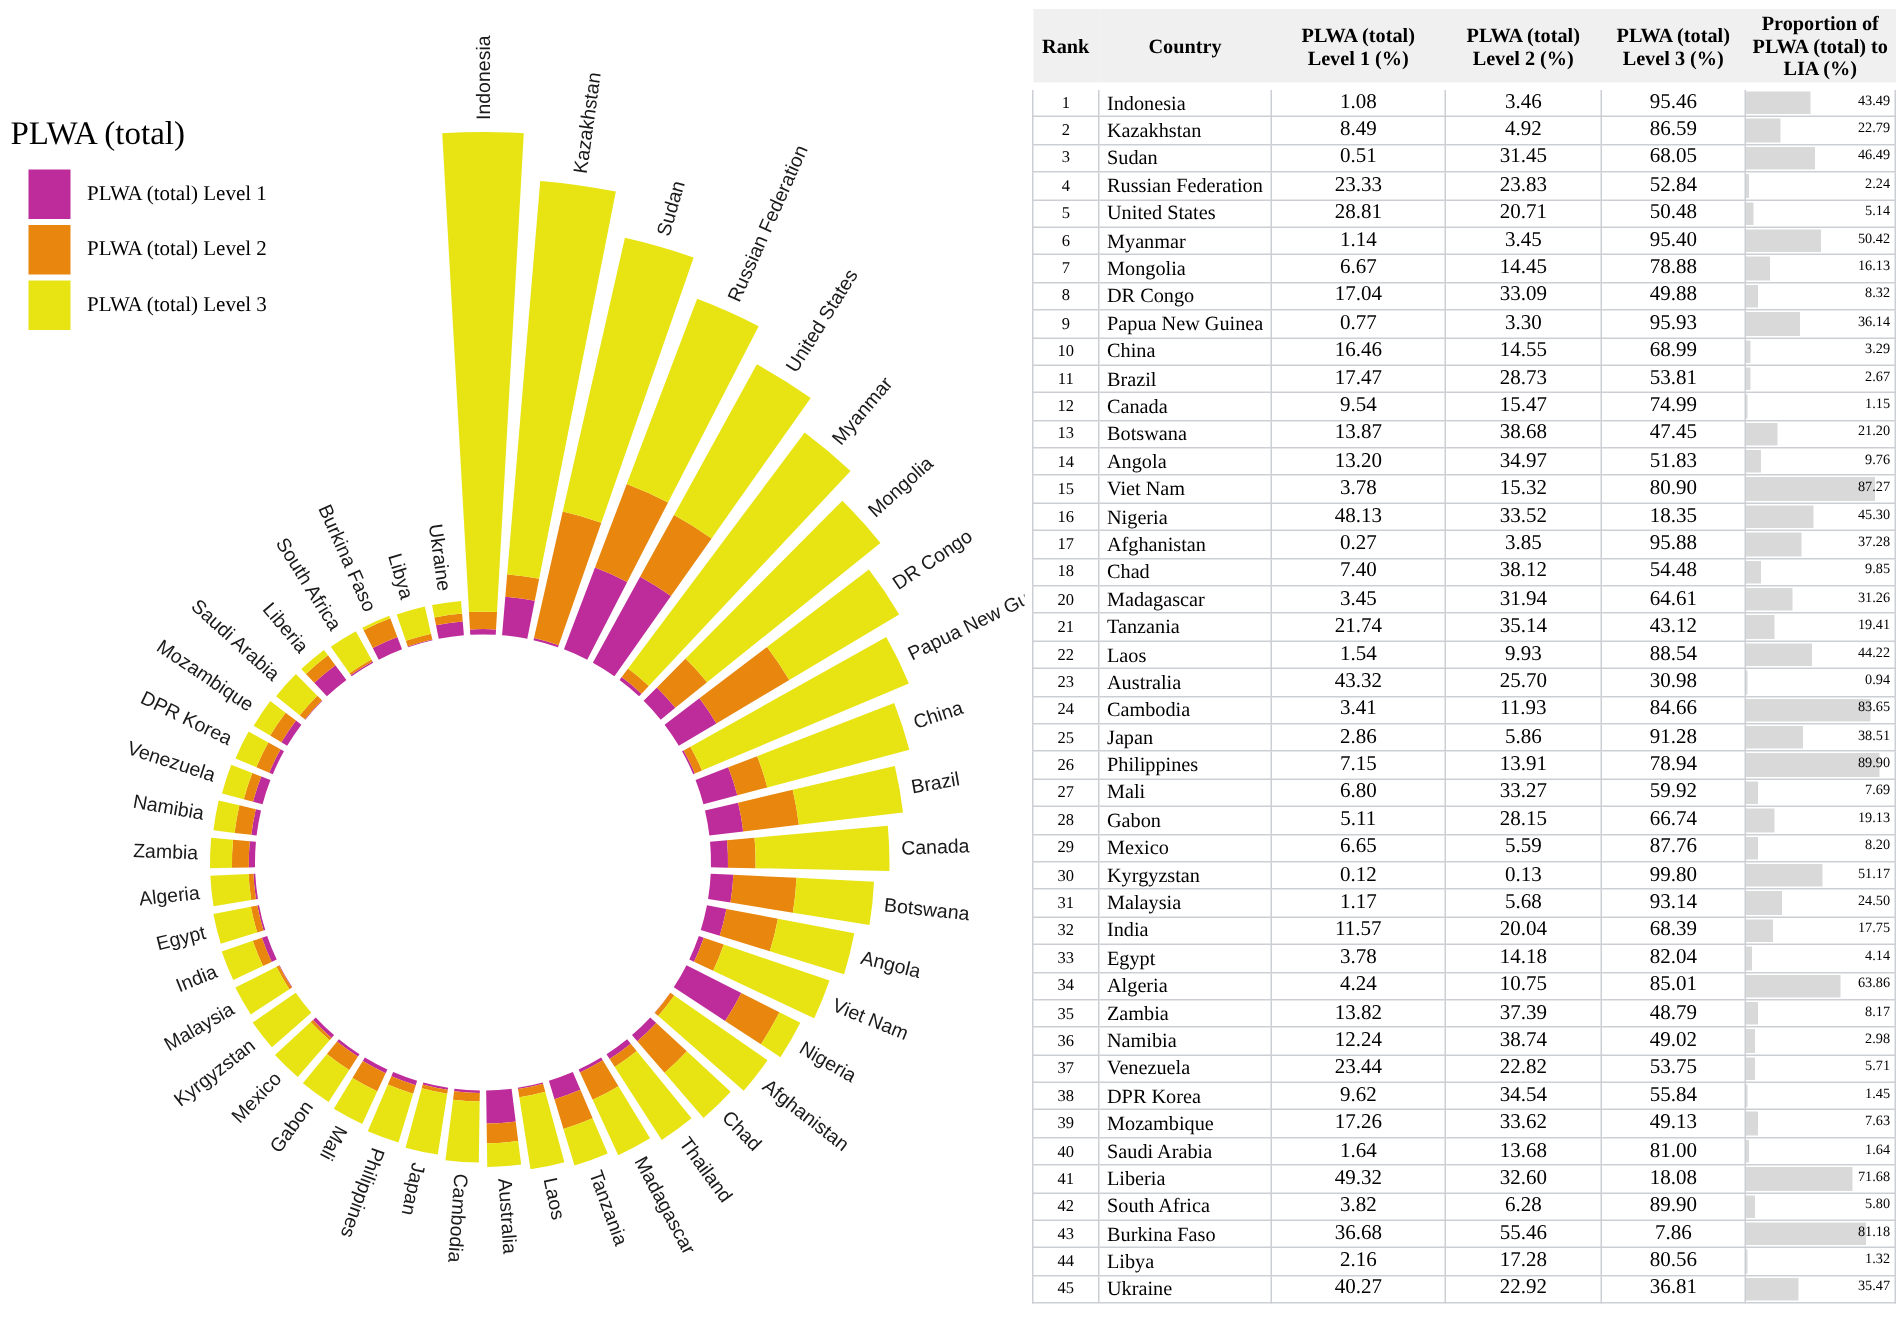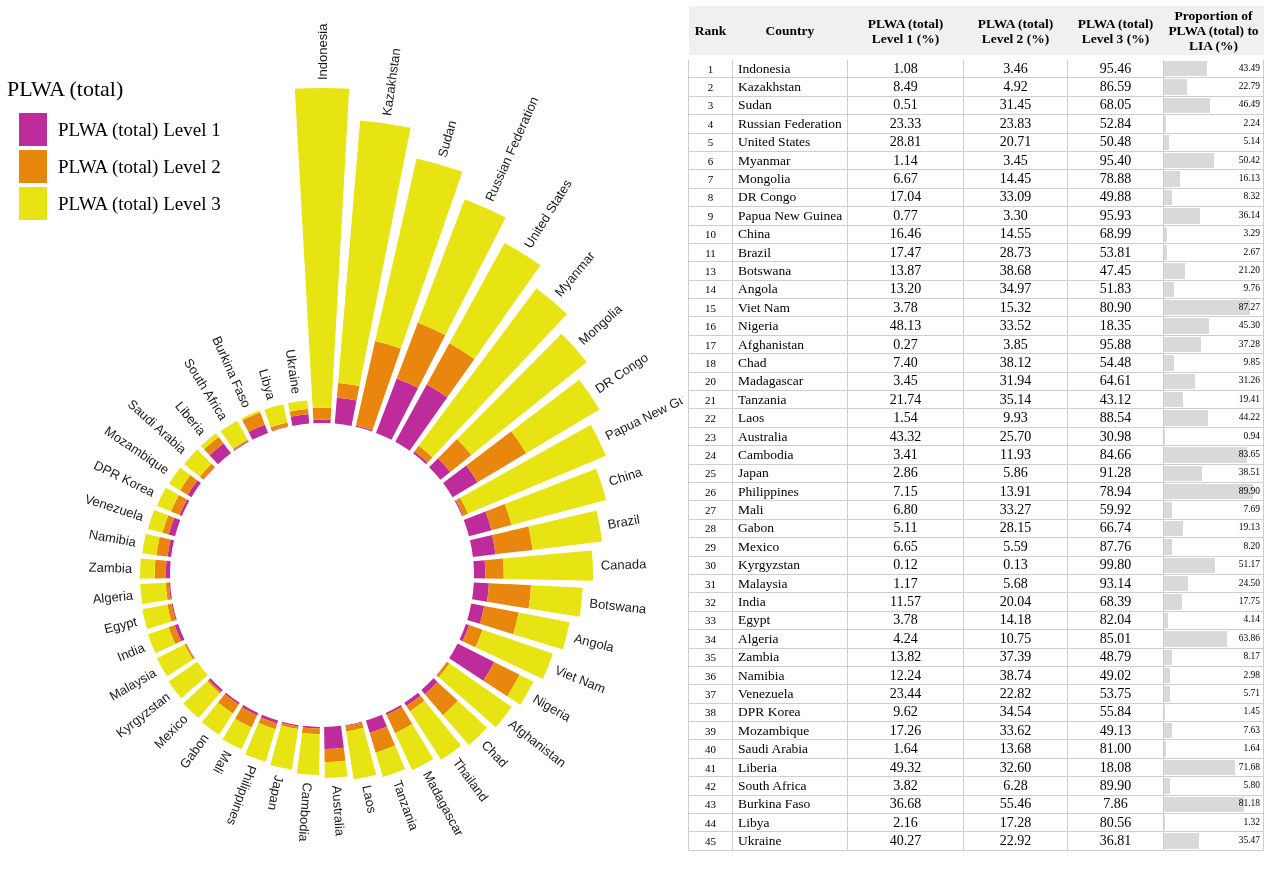--- a/index.html
+++ b/index.html
@@ -6,21 +6,21 @@
   #frame{position:relative;width:1269px;height:887px;background:#fff;overflow:hidden;
          font-family:"Liberation Sans",sans-serif;}
   
   #chart-panel{position:absolute;left:0;top:0;width:683px;height:887px;}
   #chart-svg{position:absolute;left:0;top:0;}
   #chart-title{position:absolute;left:7px;top:76px;font-family:"Liberation Serif",serif;
                font-size:22px;color:#000;white-space:nowrap;}
   #legend{position:absolute;left:19px;top:113px;}
   .legend-row{display:flex;align-items:center;height:33px;margin-bottom:4px;}
   .legend-swatch{width:28px;height:33px;flex:0 0 28px;}
-  .legend-label{font-family:"Liberation Serif",serif;font-size:19px;color:#000;
+  .legend-label{font-family:"Liberation Serif",serif;font-size:14px;color:#000;
                 margin-left:11px;white-space:nowrap;}
   .cat-label{font-size:13px;fill:#1a1a1a;}
   
   #table-panel{position:absolute;left:688px;top:6px;width:575px;}
   table{border-collapse:collapse;table-layout:fixed;width:575px;
         font-family:"Liberation Serif",serif;}
   thead th{background:#f0f0f0;border:none;font-size:13.5px;font-weight:bold;
            text-align:center;vertical-align:middle;padding:2px 0;line-height:15px;height:44px;}
   thead tr{border-bottom:5px solid #ffffff;}
   tbody td{border:1px solid #cbcfd3;height:17.4px;padding:0;vertical-align:middle;
@@ -378,20 +378,31 @@
      <td class="country">Brazil</td>
      <td class="num">17.47</td>
      <td class="num">28.73</td>
      <td class="num">53.81</td>
      <td class="prop">
        <div class="prop-bar" style="width:2.67%;background:#d9d9d9"></div>
        <span class="prop-val">2.67</span>
      </td>
    </tr>
           <tr>
+     <td class="rank">12</td>
+     <td class="country">Canada</td>
+     <td class="num">9.54</td>
+     <td class="num">15.47</td>
+     <td class="num">74.99</td>
+     <td class="prop">
+       <div class="prop-bar" style="width:1.15%;background:#d9d9d9"></div>
+       <span class="prop-val">1.15</span>
+     </td>
+   </tr>
+          <tr>
      <td class="rank">13</td>
      <td class="country">Botswana</td>
      <td class="num">13.87</td>
      <td class="num">38.68</td>
      <td class="num">47.45</td>
      <td class="prop">
        <div class="prop-bar" style="width:21.2%;background:#d9d9d9"></div>
        <span class="prop-val">21.20</span>
      </td>
    </tr>

